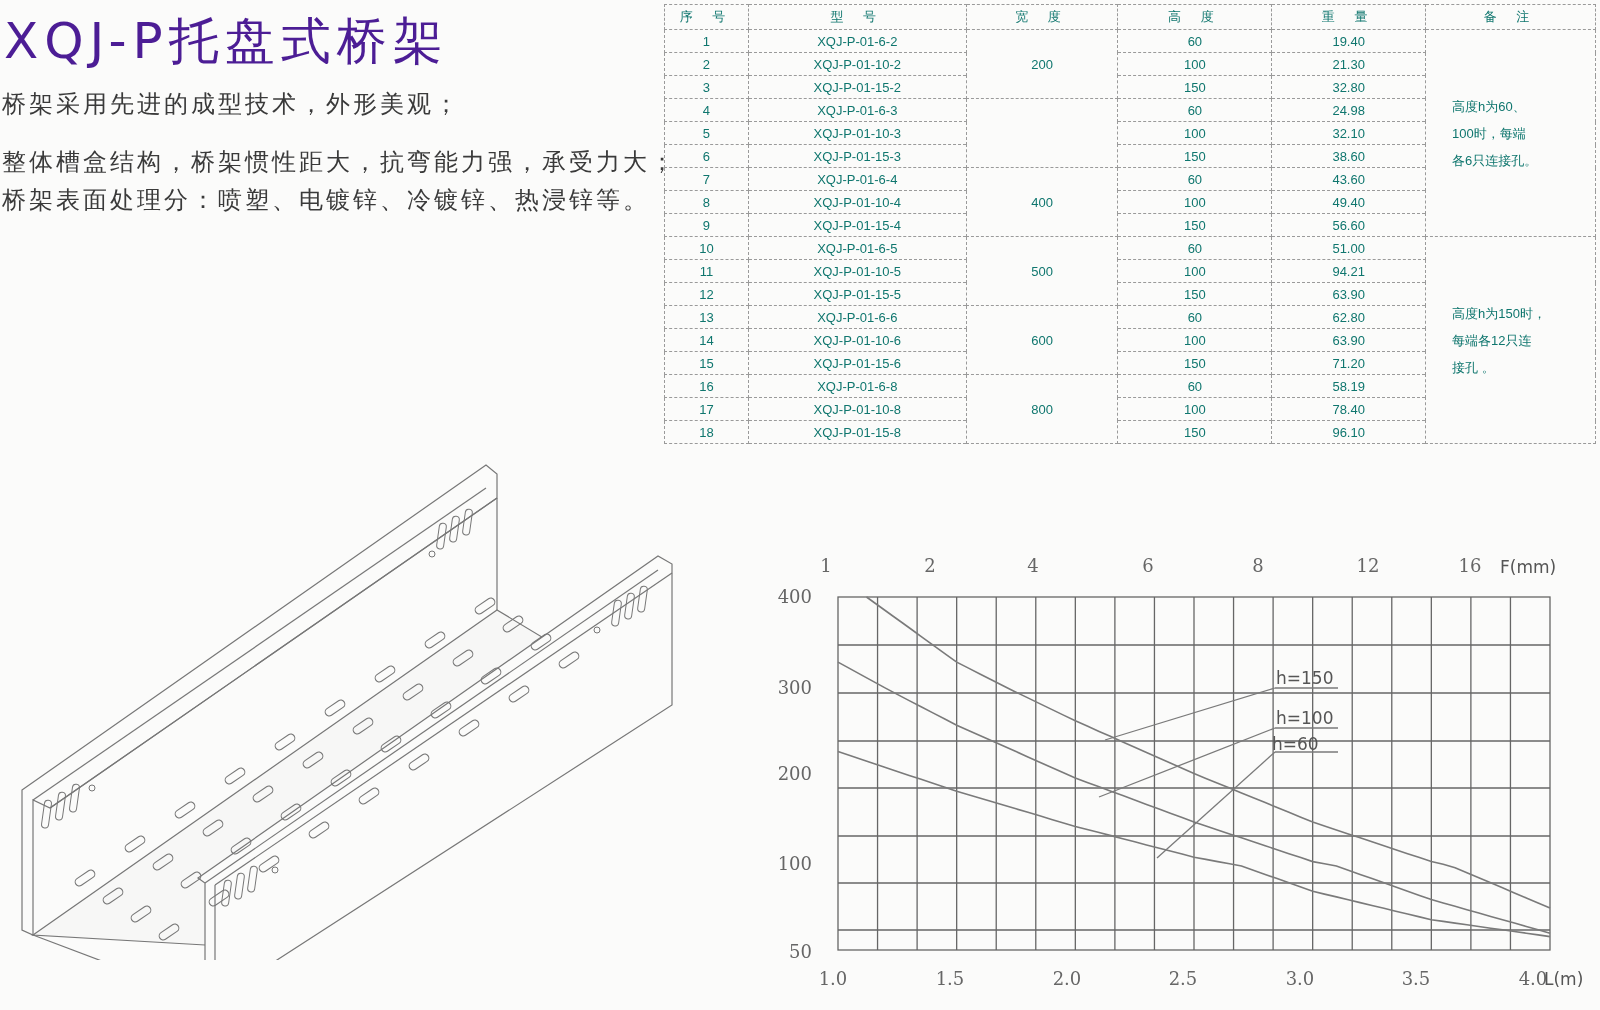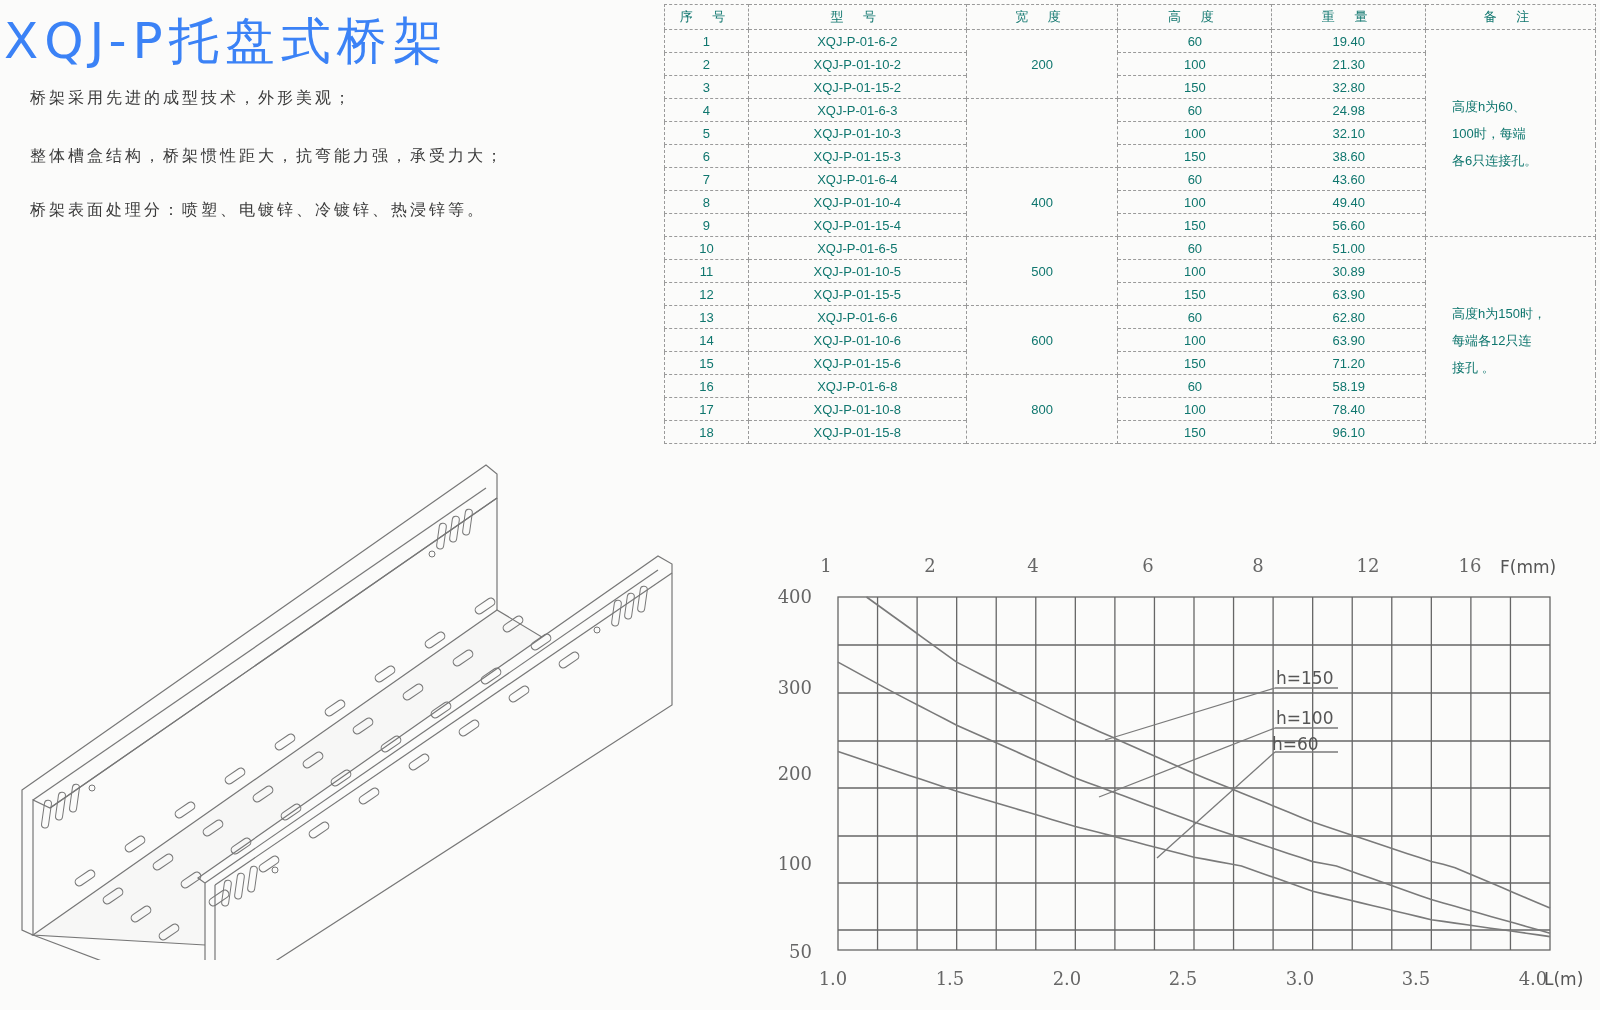--- a/index.html
+++ b/index.html
@@ -3,26 +3,26 @@
 <meta charset="utf-8">
 <style>
   html, body { margin:0; padding:0; }
   body {
     width:1600px; height:1010px; position:relative; overflow:hidden;
     background:#fbfbfa; color:#333;
     font-family:"DejaVu Sans", sans-serif;
   }
   .title {
     position:absolute; left:4px; top:8px;
-    font-size:50px; letter-spacing:6px; color:#3b82f6;
+    font-size:50px; letter-spacing:6px; color:#4c1d95;
     font-family:"DejaVu Sans", sans-serif; font-weight:normal;
   }
-  .desc { position:absolute; left:2px; font-size:16px; letter-spacing:3px; color:#3a3a3a;
-    font-family:"DejaVu Sans", sans-serif; white-space:nowrap;margin-left:28px; }
-  .desc.l1 { top:88px; } .desc.l2 { top:146px; } .desc.l3 { top:200px; }
+  .desc { position:absolute; left:2px; font-size:24px; letter-spacing:3px; color:#3a3a3a;
+    font-family:"DejaVu Sans", sans-serif; white-space:nowrap; }
+  .desc.l1 { top:88px; } .desc.l2 { top:146px; } .desc.l3 { top:184px; }
 
   table.spec {
     position:absolute; left:664px; top:4px; width:932px;
     border-collapse:collapse; font-size:13px; color:#0f766e;
     font-family:"Liberation Sans", sans-serif;
   }
   table.spec th, table.spec td {
     border:1px dashed #9a9a9a; text-align:center; height:22px; padding:0;
   }
   table.spec th { font-weight:normal; height:24px; letter-spacing:8px; }
@@ -131,21 +131,21 @@
         <td rowspan="9" class="note">
           <span class="note-block">高度h为150时，</span>
           <span class="note-block">每端各12只连</span>
           <span class="note-block">接孔 。</span>
         </td>
       </tr>
       <tr>
         <td>11</td>
         <td>XQJ-P-01-10-5</td>
         <td>100</td>
-        <td>30.89</td>
+        <td>94.21</td>
       </tr>
       <tr>
         <td>12</td>
         <td>XQJ-P-01-15-5</td>
         <td>150</td>
         <td>63.90</td>
       </tr>
       <tr>
         <td>13</td>
         <td>XQJ-P-01-6-6</td>

